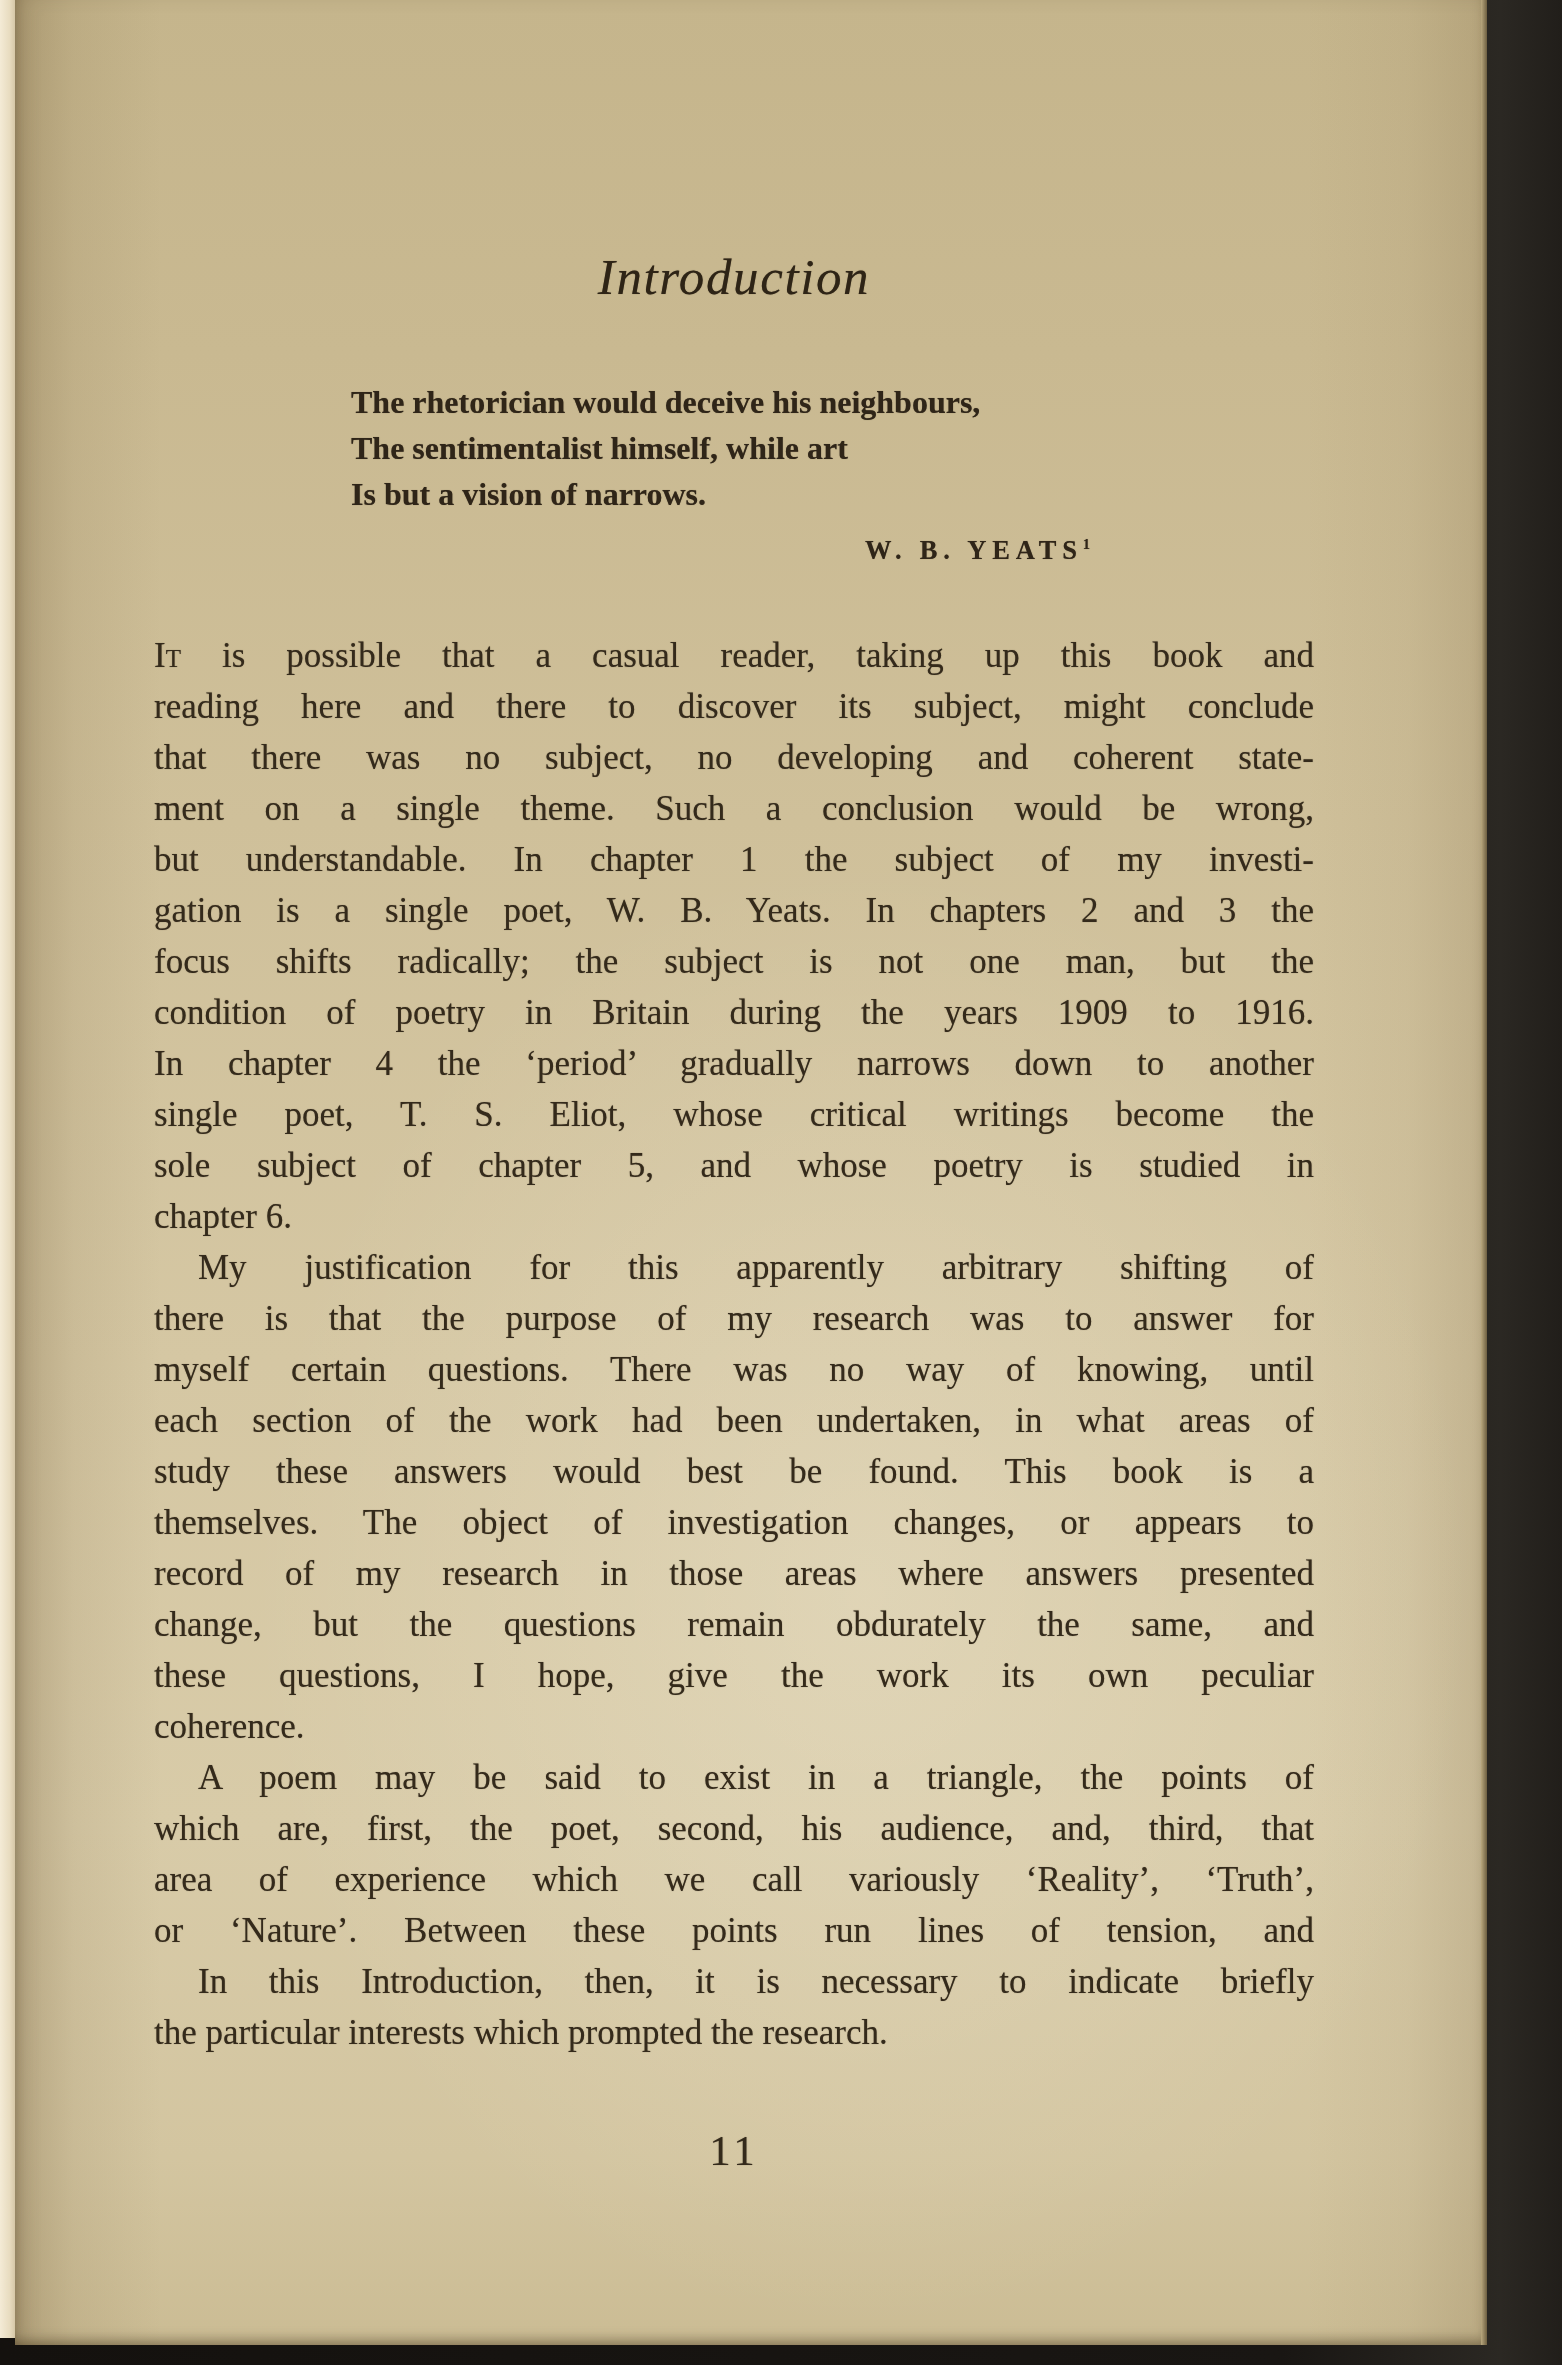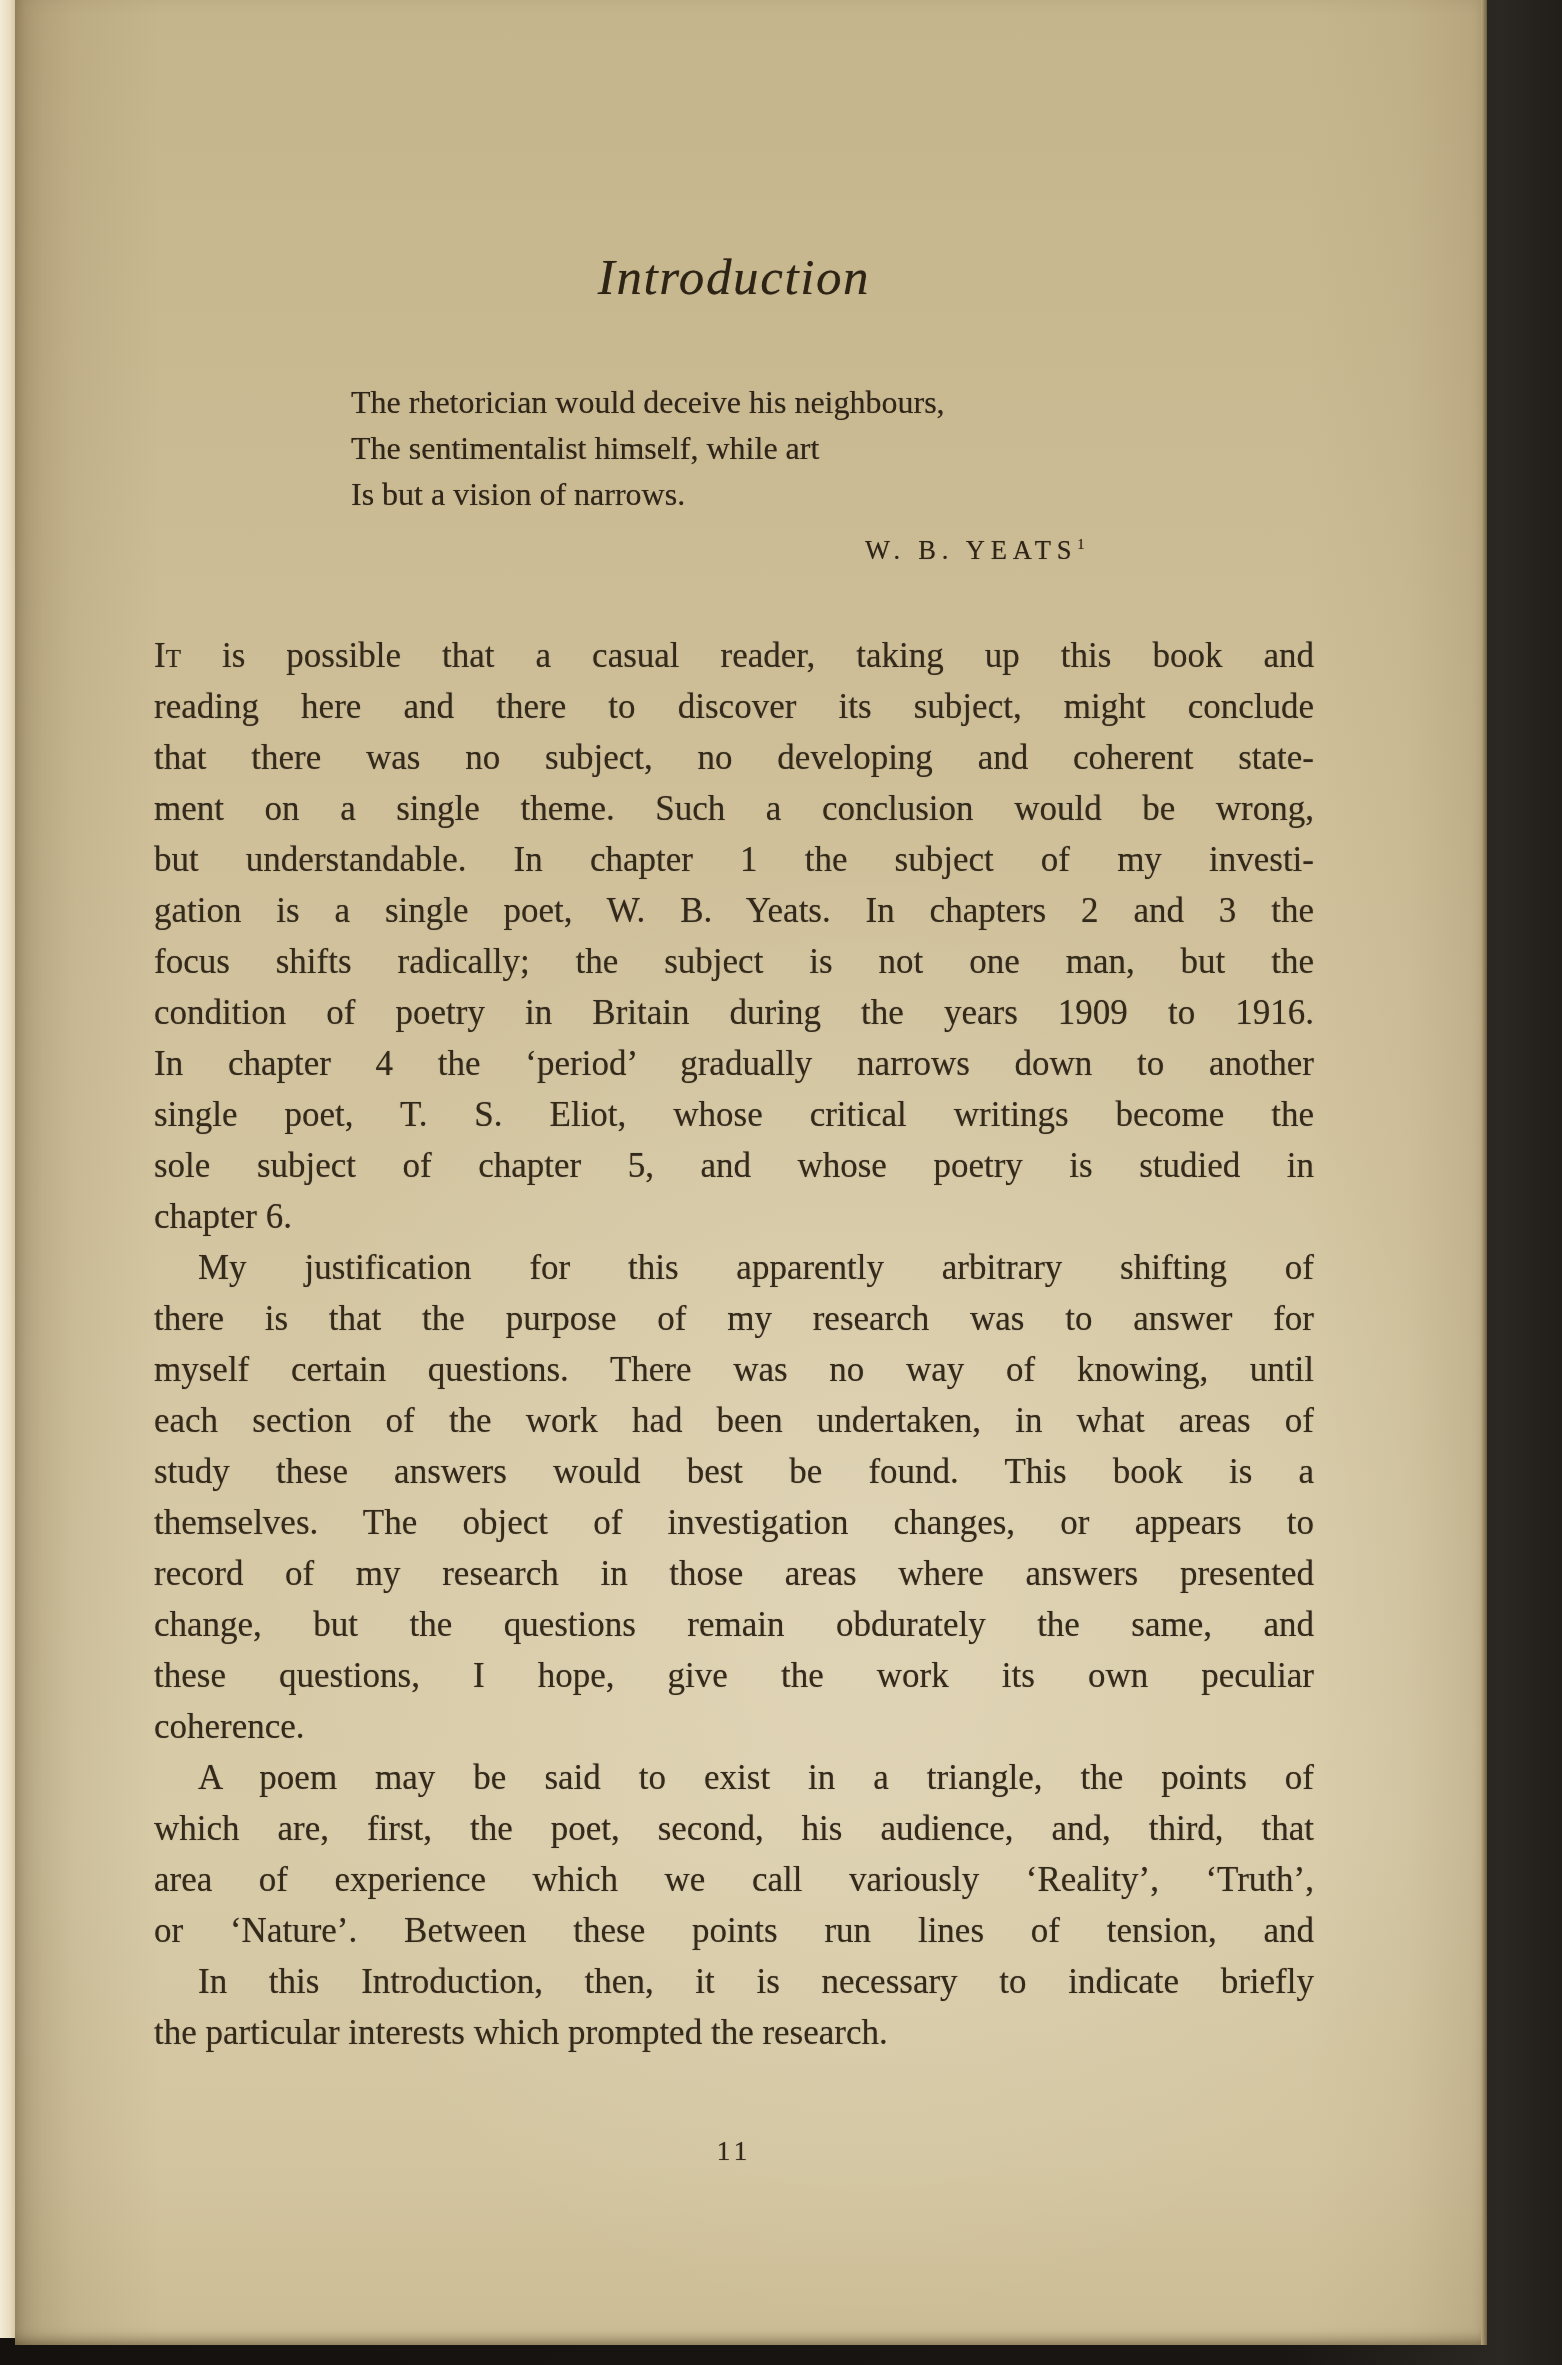--- a/index.html
+++ b/index.html
@@ -56,20 +56,21 @@
     color: #2e2416;
     text-shadow: 0 0 0.8px rgba(46,36,22,0.6);
   }
 
   .epigraph {
     margin: 74px 0 0 336px;
     font-size: 32px;
     line-height: 46px;
     color: #2f2518;
     text-shadow: 0 0 0.8px rgba(47,37,24,0.55);
+    font-weight: bold;
   }
   .attribution {
     margin: 9.6px 0 0 514px;
     font-size: 26.5px;
     line-height: 35px;
     letter-spacing: 0.22em;
     color: #2f2518;
   }
   .attribution sup { font-size: 0.55em; letter-spacing: 0; }
 
@@ -82,21 +83,21 @@
   }
   .bline { text-align: justify; text-align-last: justify; }
   .bline.last { text-align-last: auto; }
   .bline.indent { text-indent: 44px; }
   .sc { font-variant: small-caps; }
 
   .page-number {
     margin: 71px 0 0 139px;
     width: 1160px;
     text-align: center;
-    font-size: 28px;
+    font-size: 43px;
     line-height: 43px;
     letter-spacing: 4px;
     text-shadow: 0 0 1px rgba(52,42,27,0.5);
   }
 </style>
 </head>
 <body>
 
 <div class="scene">
   <div class="backdrop"></div>

